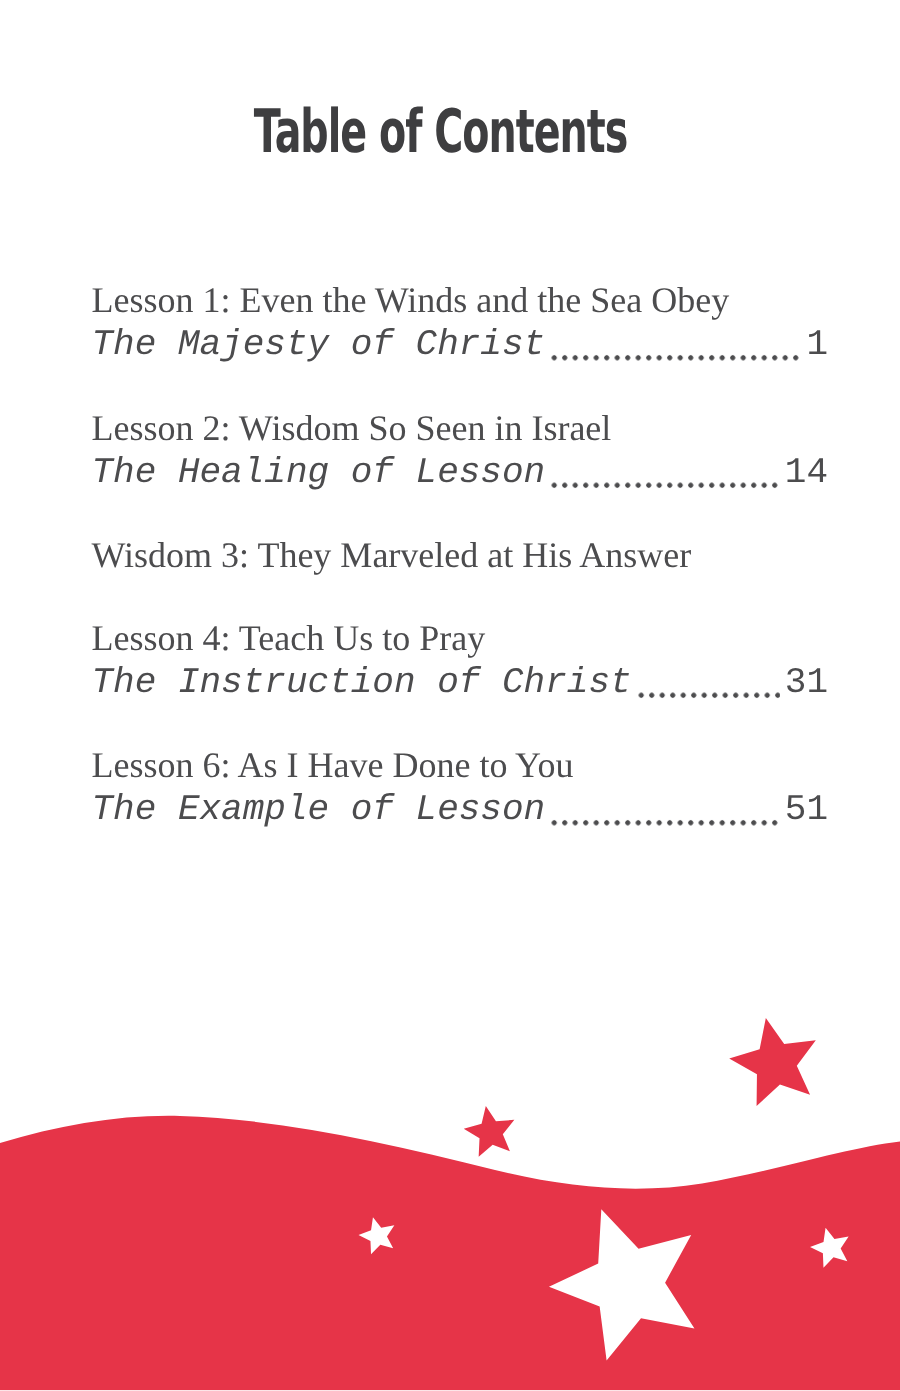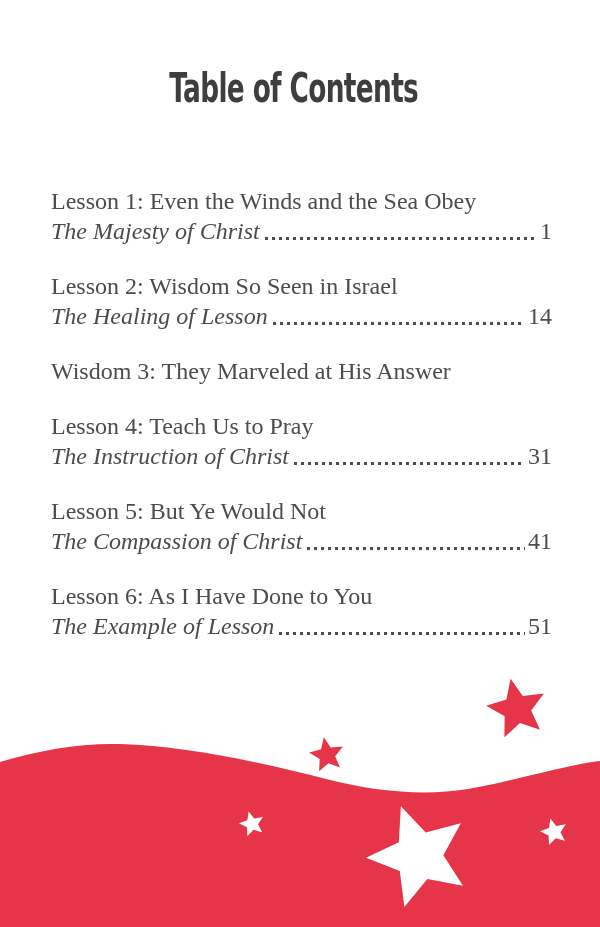--- a/index.html
+++ b/index.html
@@ -23,28 +23,28 @@
     font-weight: bold;
     font-size: 40px;
     line-height: 1;
     letter-spacing: -1px;
     color: var(--title-text);
     transform: scaleX(0.66);
     transform-origin: 50% 0;
     white-space: nowrap;
   }
 
-  .toc { position: absolute; top: 186px; left: 51px; right: 48px; }
+  .toc { position: absolute; top: 186px; left: 61px; right: 48px; }
   .entry { margin-bottom: 25px; }
   .lesson {
     font-size: 24px; line-height: 30px;
     color: var(--body-text);
     white-space: nowrap;
   }
-  .sub { display: flex; align-items: baseline; }
+  .sub { display: flex; align-items: baseline; font-family: Liberation Mono, monospace; }
   .subtitle {
     font-style: italic;
     font-size: 24px; line-height: 30px;
     color: var(--body-text);
     white-space: nowrap;
   }
   .leader {
     flex: 1;
     align-self: flex-end;
     height: 5px;
@@ -100,28 +100,20 @@
 
     <div class="entry">
       <div class="lesson">Lesson 4: Teach Us to Pray</div>
       <div class="sub">
         <span class="subtitle">The Instruction of Christ</span>
         <span class="leader"></span>
         <span class="pagenum">31</span>
       </div>
     </div>
 
-    <div class="entry">
-      <div class="lesson">Lesson 5: But Ye Would Not</div>
-      <div class="sub">
-        <span class="subtitle">The Compassion of Christ</span>
-        <span class="leader"></span>
-        <span class="pagenum">41</span>
-      </div>
-    </div>
 
     <div class="entry">
       <div class="lesson">Lesson 6: As I Have Done to You</div>
       <div class="sub">
         <span class="subtitle">The Example of Lesson</span>
         <span class="leader"></span>
         <span class="pagenum">51</span>
       </div>
     </div>
 

